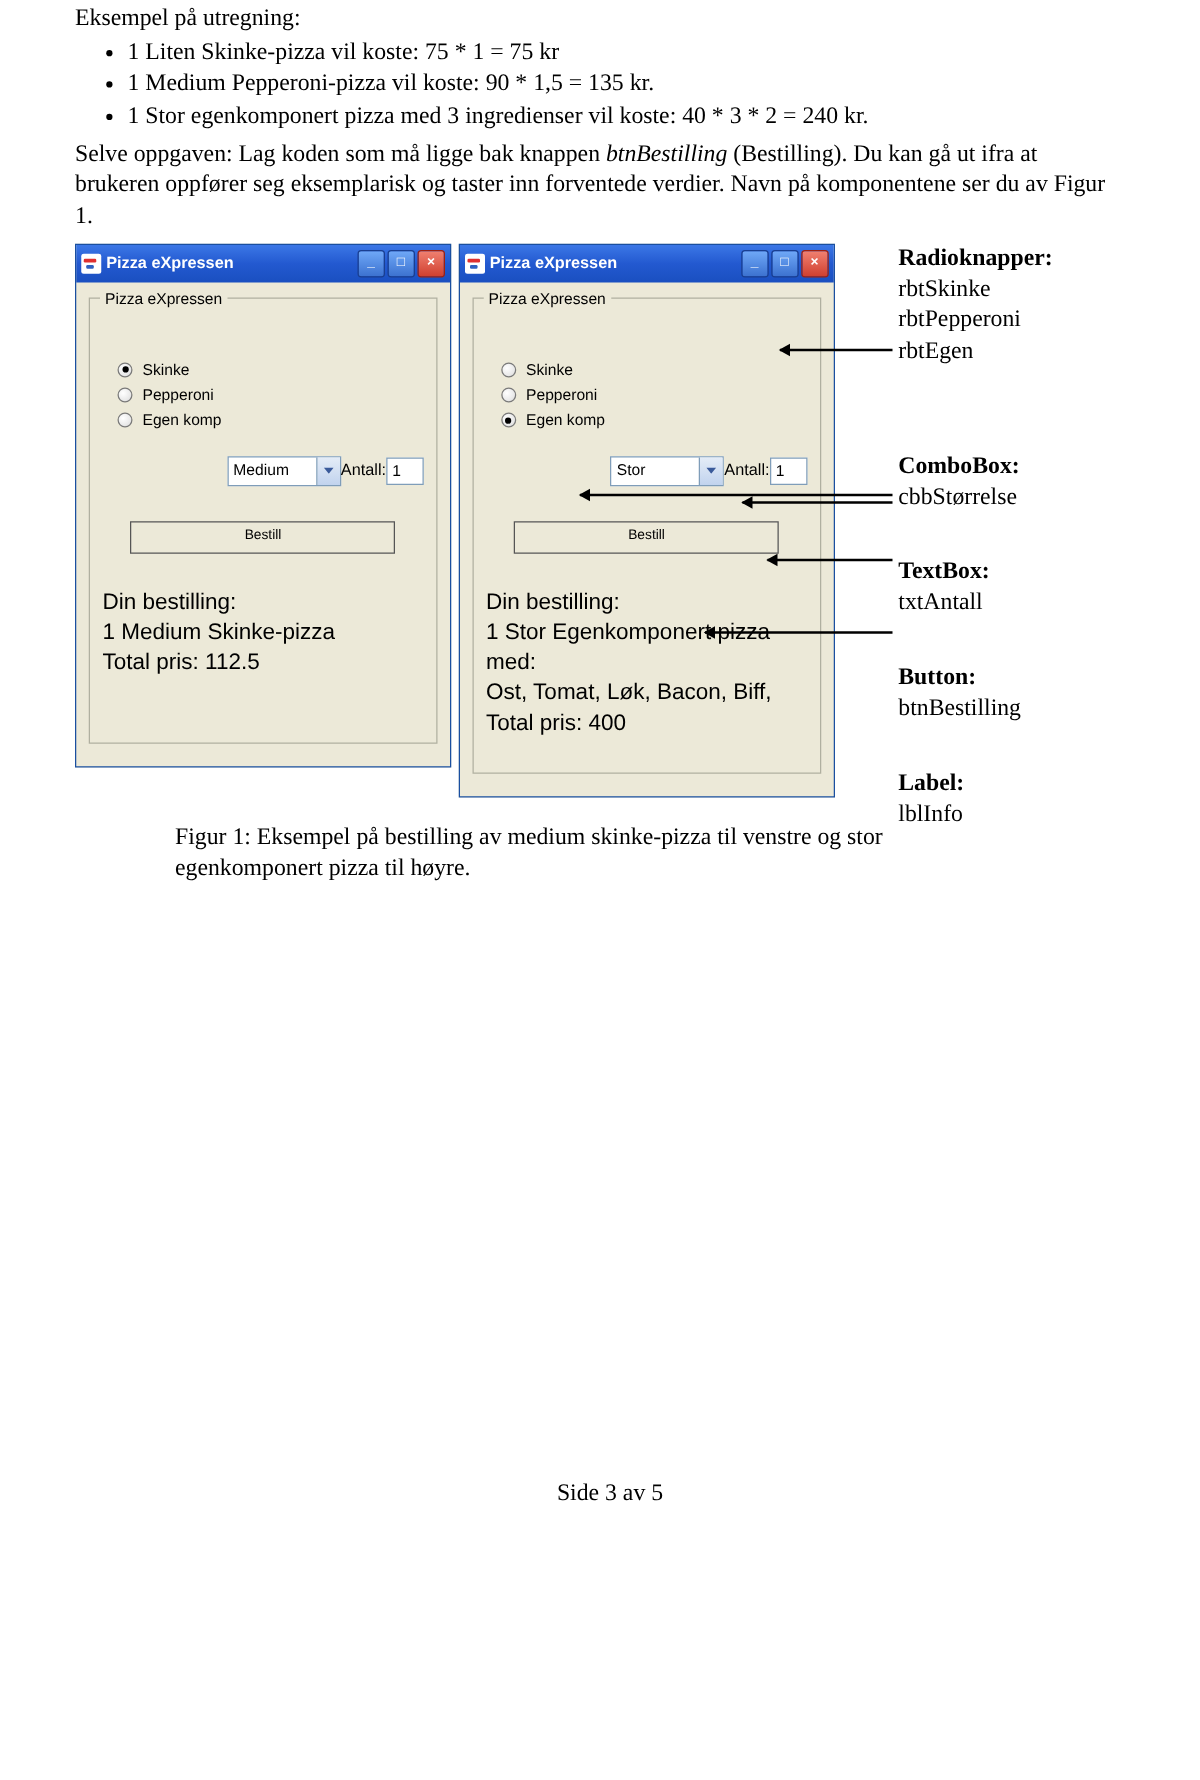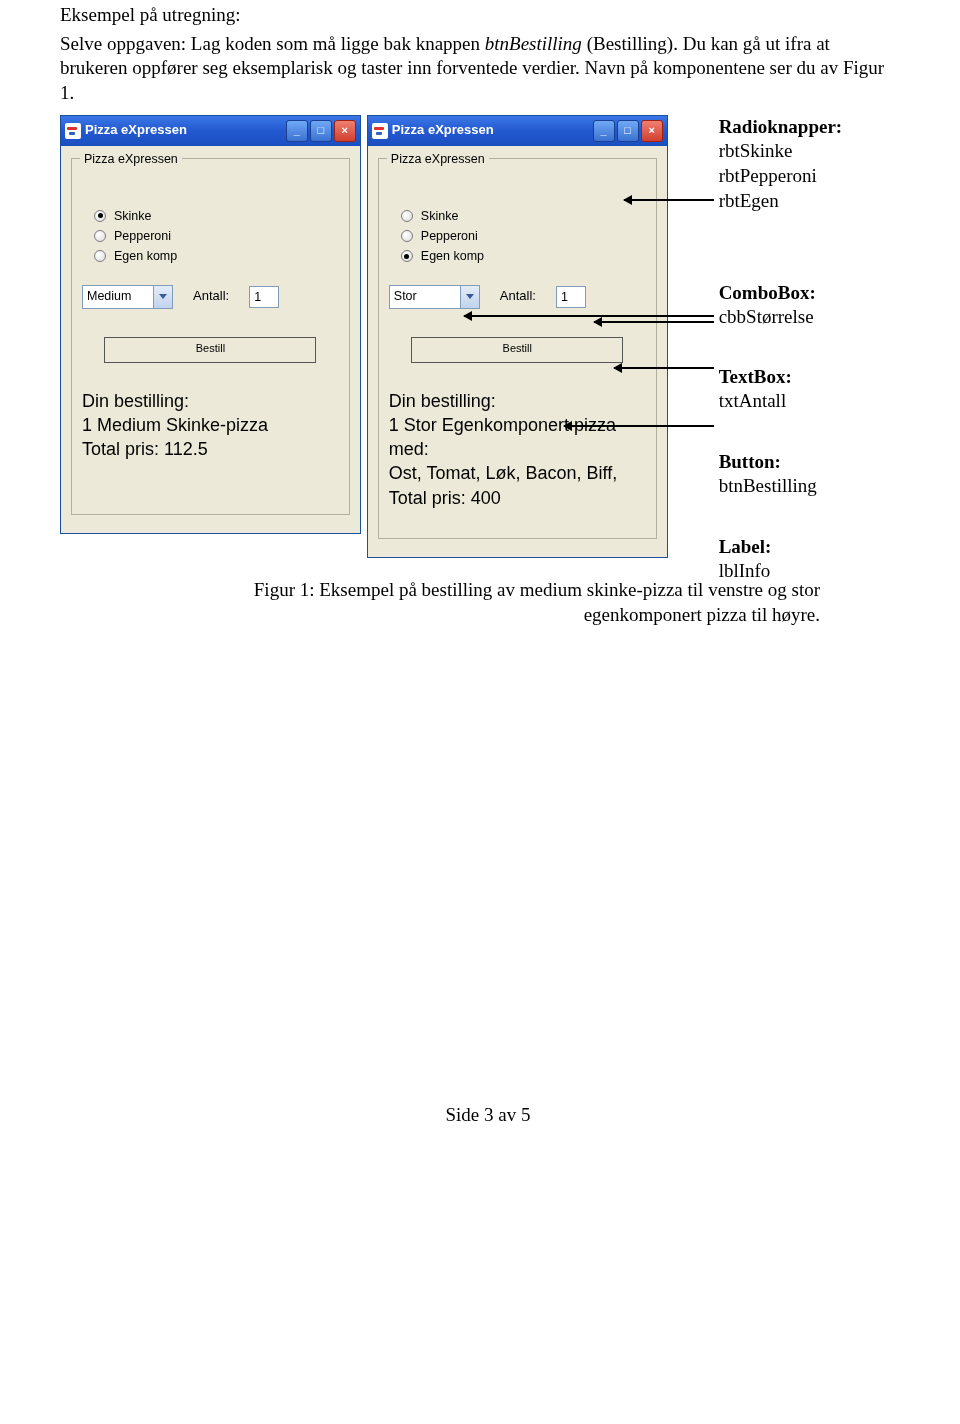--- a/index.html
+++ b/index.html
@@ -145,21 +145,21 @@
     content: "";
     width: 5px;
     height: 5px;
     background: #000;
     border-radius: 50%;
   }
   .size-row {
     margin: 20px 0 0 0;
     display: flex;
     align-items: center;
-    gap: 20px;
+    justify-content: flex-end;
   }
   .combo {
     display: flex;
     align-items: stretch;
     height: 22px;
     border: 1px solid #7f9db9;
     background: #fff;
   }
   .combo-text {
     width: 62px;
@@ -229,36 +229,41 @@
   .arrow::before {
     content: "";
     position: absolute;
     left: -1px;
     top: -4px;
     border-right: 9px solid #000;
     border-top: 5px solid transparent;
     border-bottom: 5px solid transparent;
   }
   .caption {
-    text-align: right;
+    text-align: left;
     margin-top: 20px;
   }
   .footer {
     text-align: center;
     position: absolute;
     bottom: 20px;
     left: 16px; right: 0;
   }
 </style>
 </head>
 <body>
 
 <div class="page">
 
   <div>Eksempel på utregning:</div>
+  <ul class="bullets">
+    <li>1 Liten Skinke-pizza vil koste: 75 * 1 = 75 kr</li>
+    <li>1 Medium Pepperoni-pizza vil koste: 90 * 1,5 = 135 kr.</li>
+    <li>1 Stor egenkomponert pizza med 3 ingredienser vil koste: 40 * 3 * 2 = 240 kr.</li>
+  </ul>
 
   <p style="margin:4px 0 9px 0;">
     <span>Selve oppgaven: Lag koden som må ligge bak knappen </span><span class="italic">btnBestilling</span><span> (Bestilling). Du kan gå ut ifra at brukeren oppfører seg eksemplarisk og taster inn forventede verdier. Navn på komponentene ser du av Figur 1.</span>
   </p>
 
   <div class="figures-row">
 
     <div class="app-window">
       <div class="titlebar">
         <div class="title-left">

